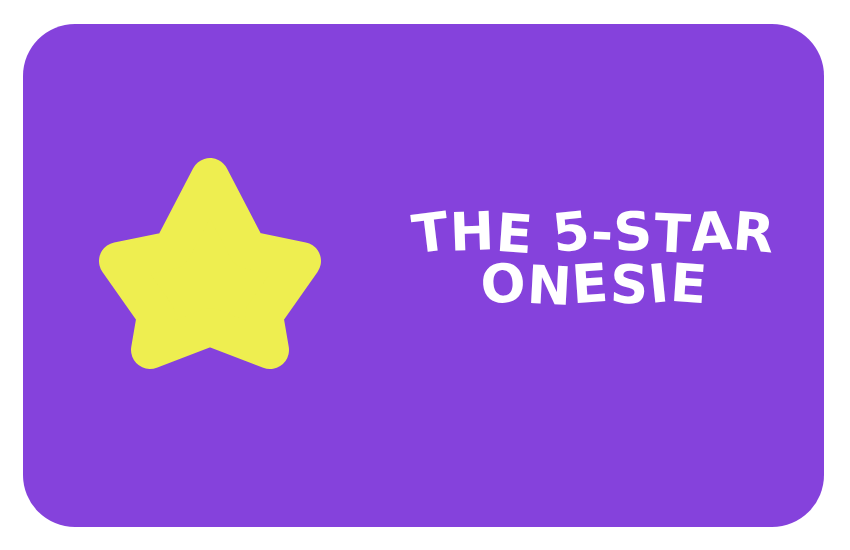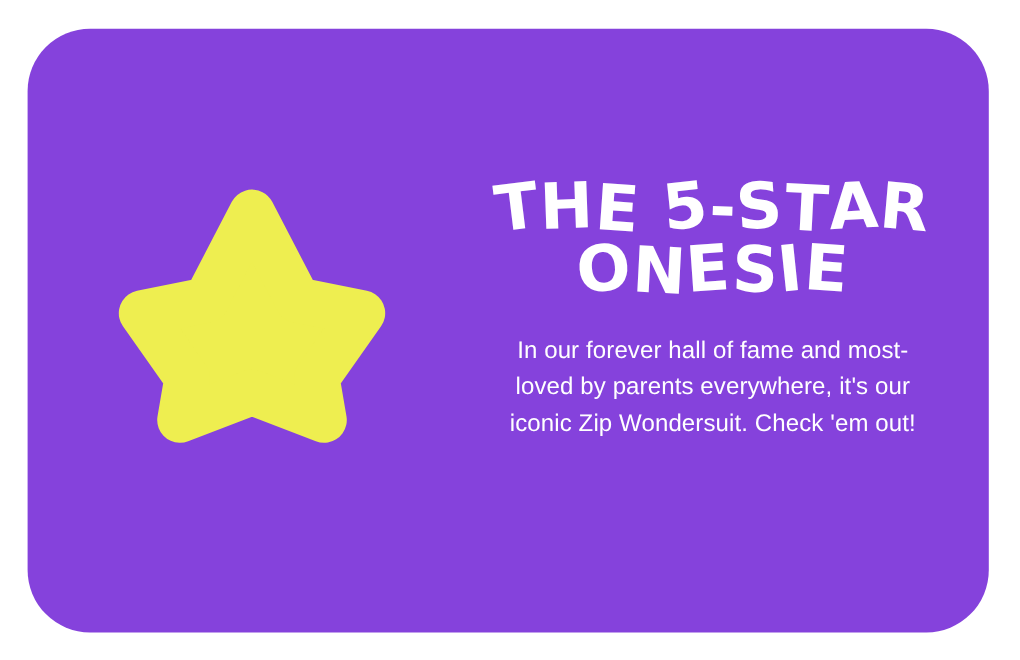--- a/index.html
+++ b/index.html
@@ -150,19 +150,18 @@
       </div>
     </div>
 
     <div class="copy-pane">
 
       <h1 class="headline">
         <span class="hl-line"><span class="ltr">T</span><span class="ltr">H</span><span class="ltr">E</span><span class="ltr">&nbsp;</span><span class="ltr">5</span><span class="ltr">-</span><span class="ltr">S</span><span class="ltr">T</span><span class="ltr">A</span><span class="ltr">R</span></span>
         <span class="hl-line"><span class="ltr">O</span><span class="ltr">N</span><span class="ltr">E</span><span class="ltr">S</span><span class="ltr">I</span><span class="ltr">E</span></span>
       </h1>
 
-      <p class="body-copy">In our forever hall of fame and most-loved by parents everywhere, it's our iconic Zip Wondersuit. Check 'em out!</p>
 
     </div>
 
   </div>
 
 </div>
 
 </body></html>

